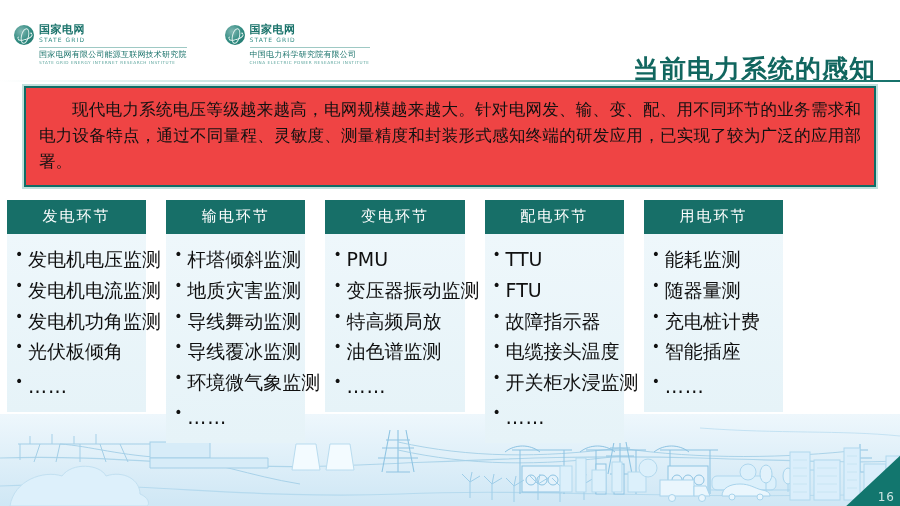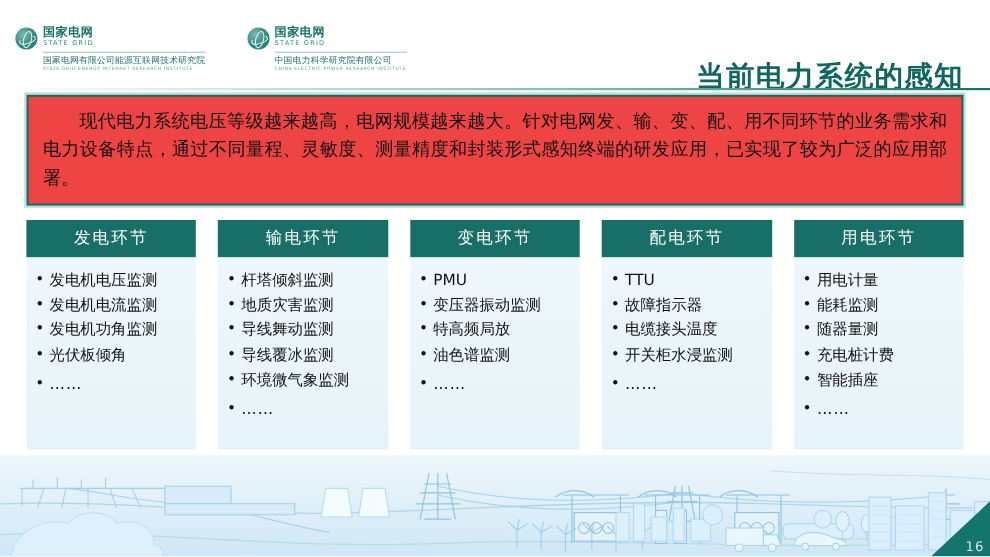--- a/index.html
+++ b/index.html
@@ -104,21 +104,21 @@
   }
   .para p{
     margin:0;
     font-size:16.5px;line-height:1.58;color:#111111;
     text-indent:2em;text-align:justify;
     font-family:"DejaVu Sans","Liberation Sans",sans-serif;
   }
 
   
   .cols{
-    position:absolute;left:24px;top:200px;width:852px;
+    position:absolute;left:7px;top:200px;width:776px;
     display:flex;gap:20px;
   }
   .col{flex:1 1 0;min-width:0;}
   .col-head{
     background:#176f68;
     color:#ffffff;
     font-size:15px;
     text-align:center;
     padding:7px 0 8px 0;
     letter-spacing:2px;
@@ -129,21 +129,21 @@
     padding:10px 6px 10px 8px;
     min-height:175px;
     box-sizing:border-box;
   }
   .col-body ul{
     list-style:none;margin:0;padding:0;
   }
   .col-body li{
     position:relative;
     padding-left:13px;
-    font-size:14px;
+    font-size:19px;
     line-height:1.62;
     color:#101010;
     white-space:nowrap;
   }
   .col-body li::before{
     content:"•";
     position:absolute;left:0;top:-1px;
     color:#101010;font-size:14px;
   }
   .col-body li.ellipsis{
@@ -353,33 +353,33 @@
           <li class="ellipsis">……</li>
         </ul>
       </div>
     </div>
 
     <div class="col">
       <div class="col-head">配电环节</div>
       <div class="col-body">
         <ul>
           <li>TTU</li>
+          <li>FTU</li>
           <li>故障指示器</li>
           <li>电缆接头温度</li>
           <li>开关柜水浸监测</li>
           <li class="ellipsis">……</li>
         </ul>
       </div>
     </div>
 
     <div class="col">
       <div class="col-head">用电环节</div>
       <div class="col-body">
         <ul>
-          <li>用电计量</li>
           <li>能耗监测</li>
           <li>随器量测</li>
           <li>充电桩计费</li>
           <li>智能插座</li>
           <li class="ellipsis">……</li>
         </ul>
       </div>
     </div>
 
   </div>

